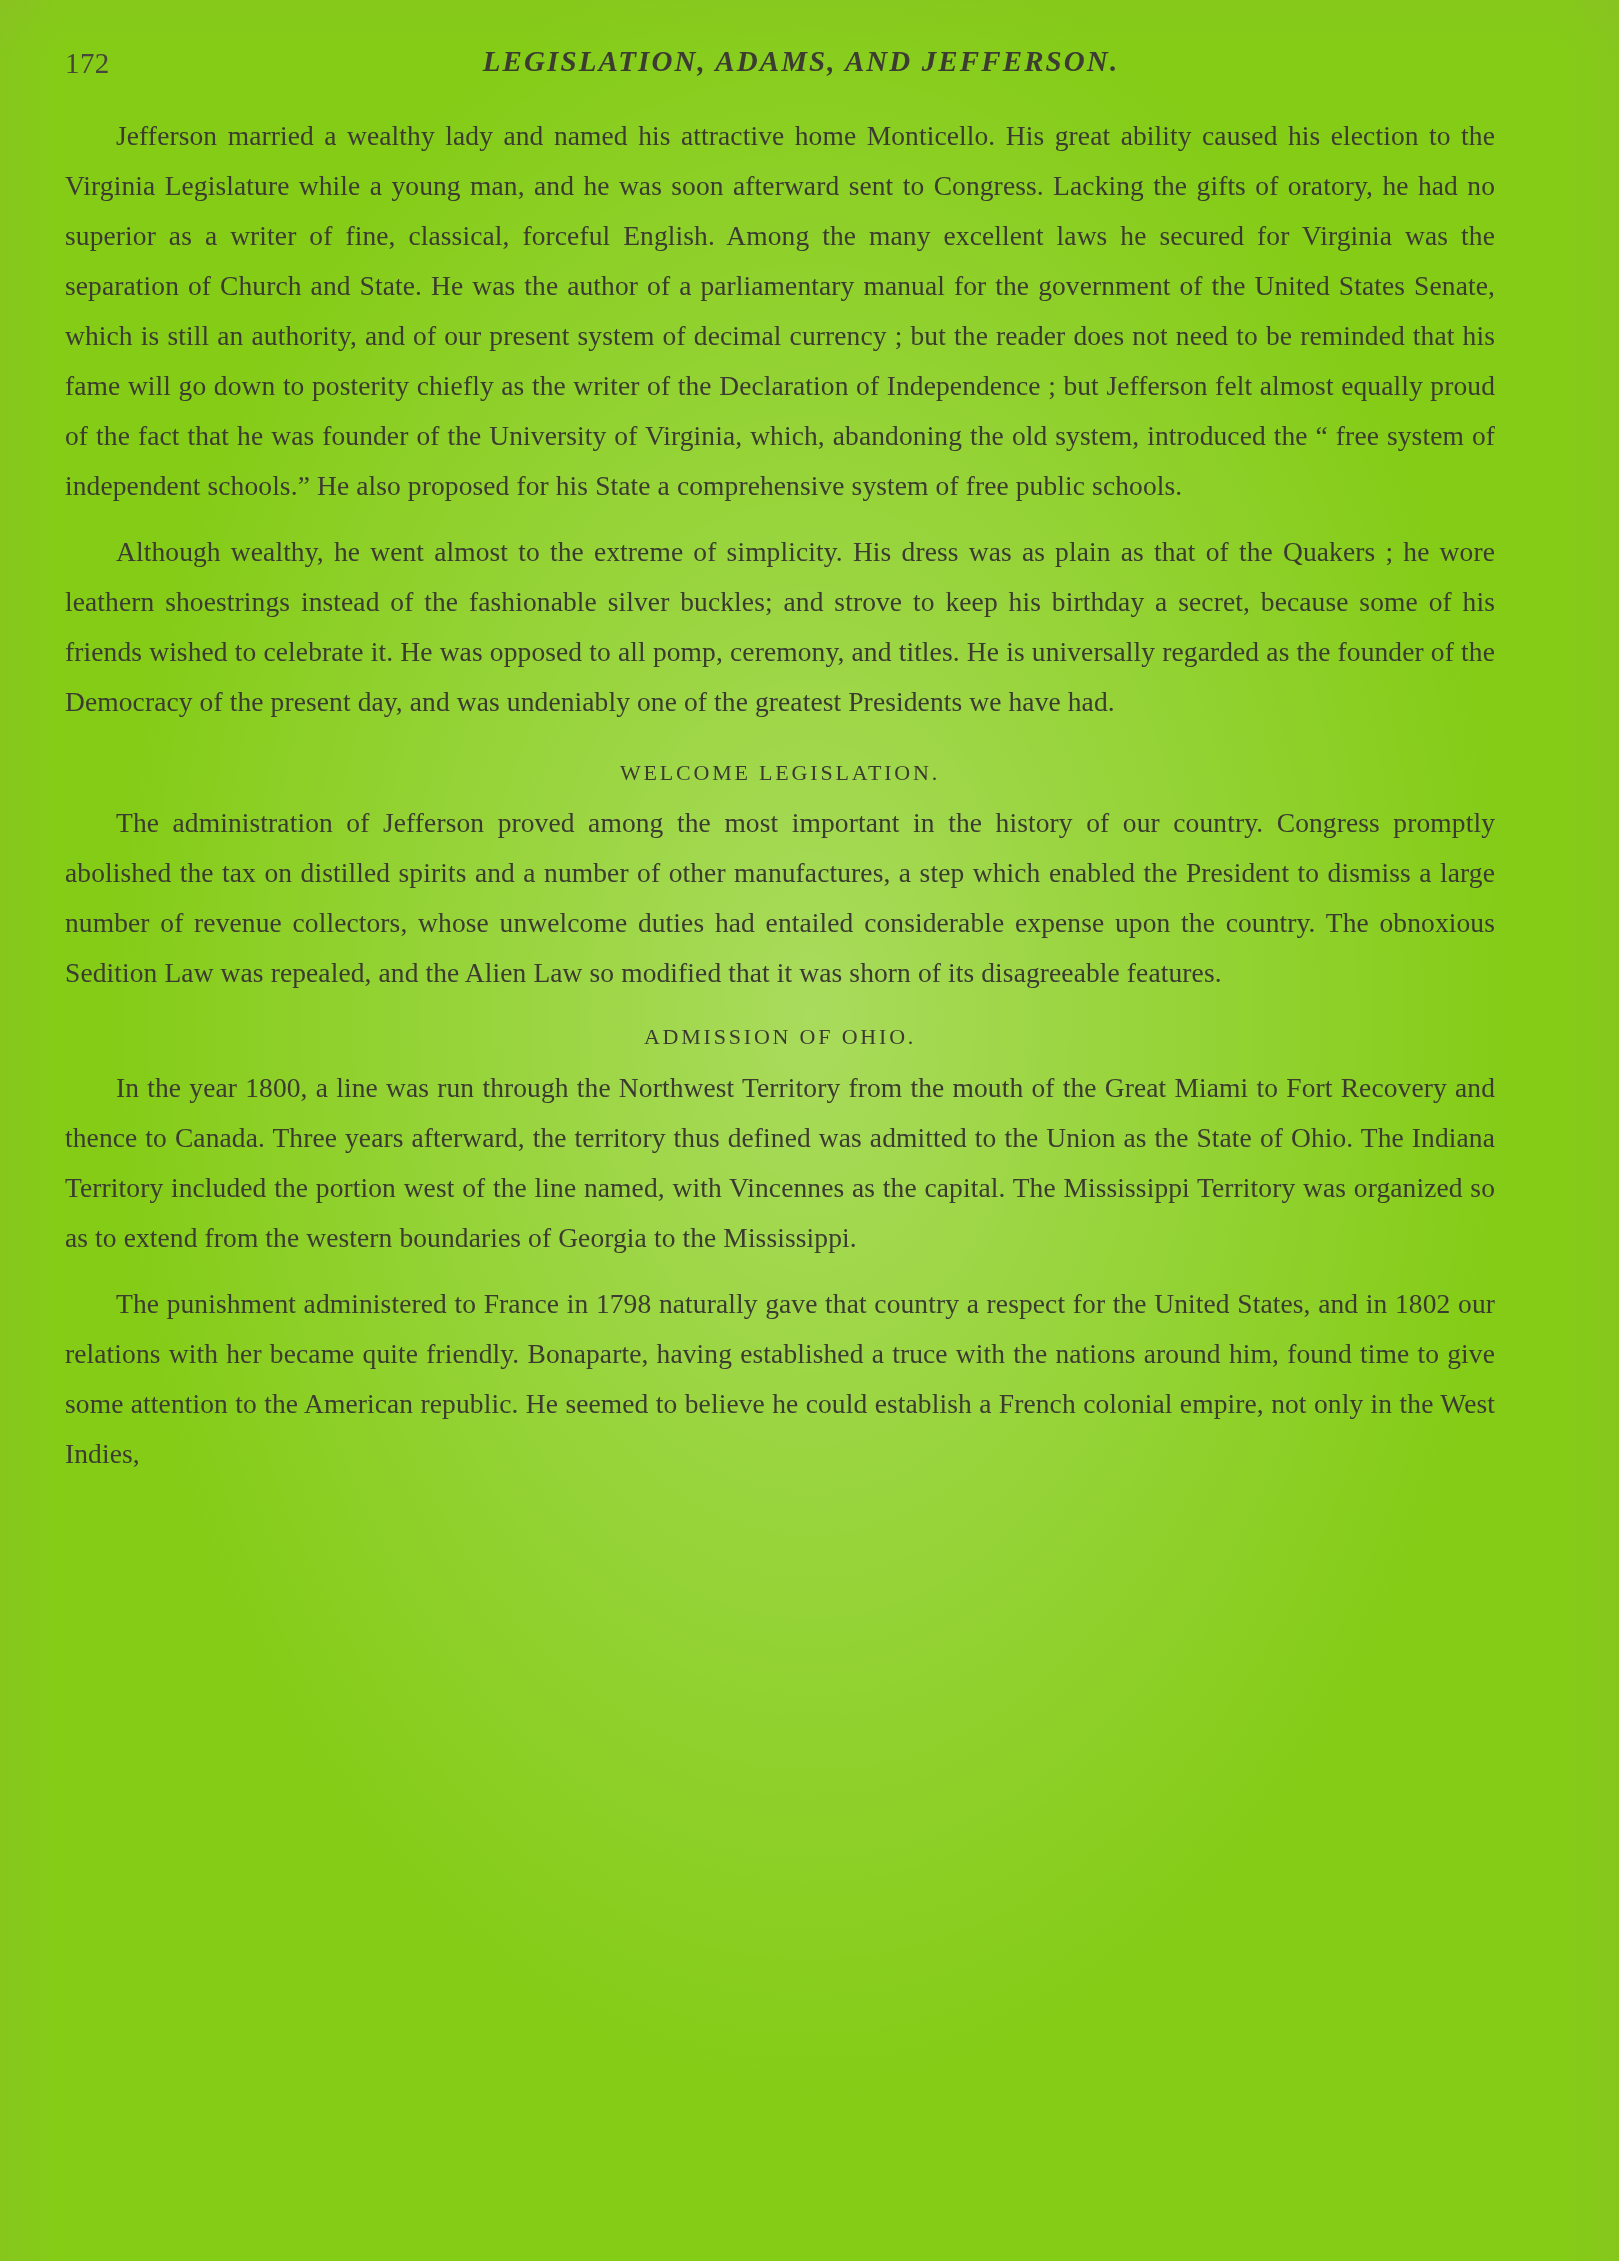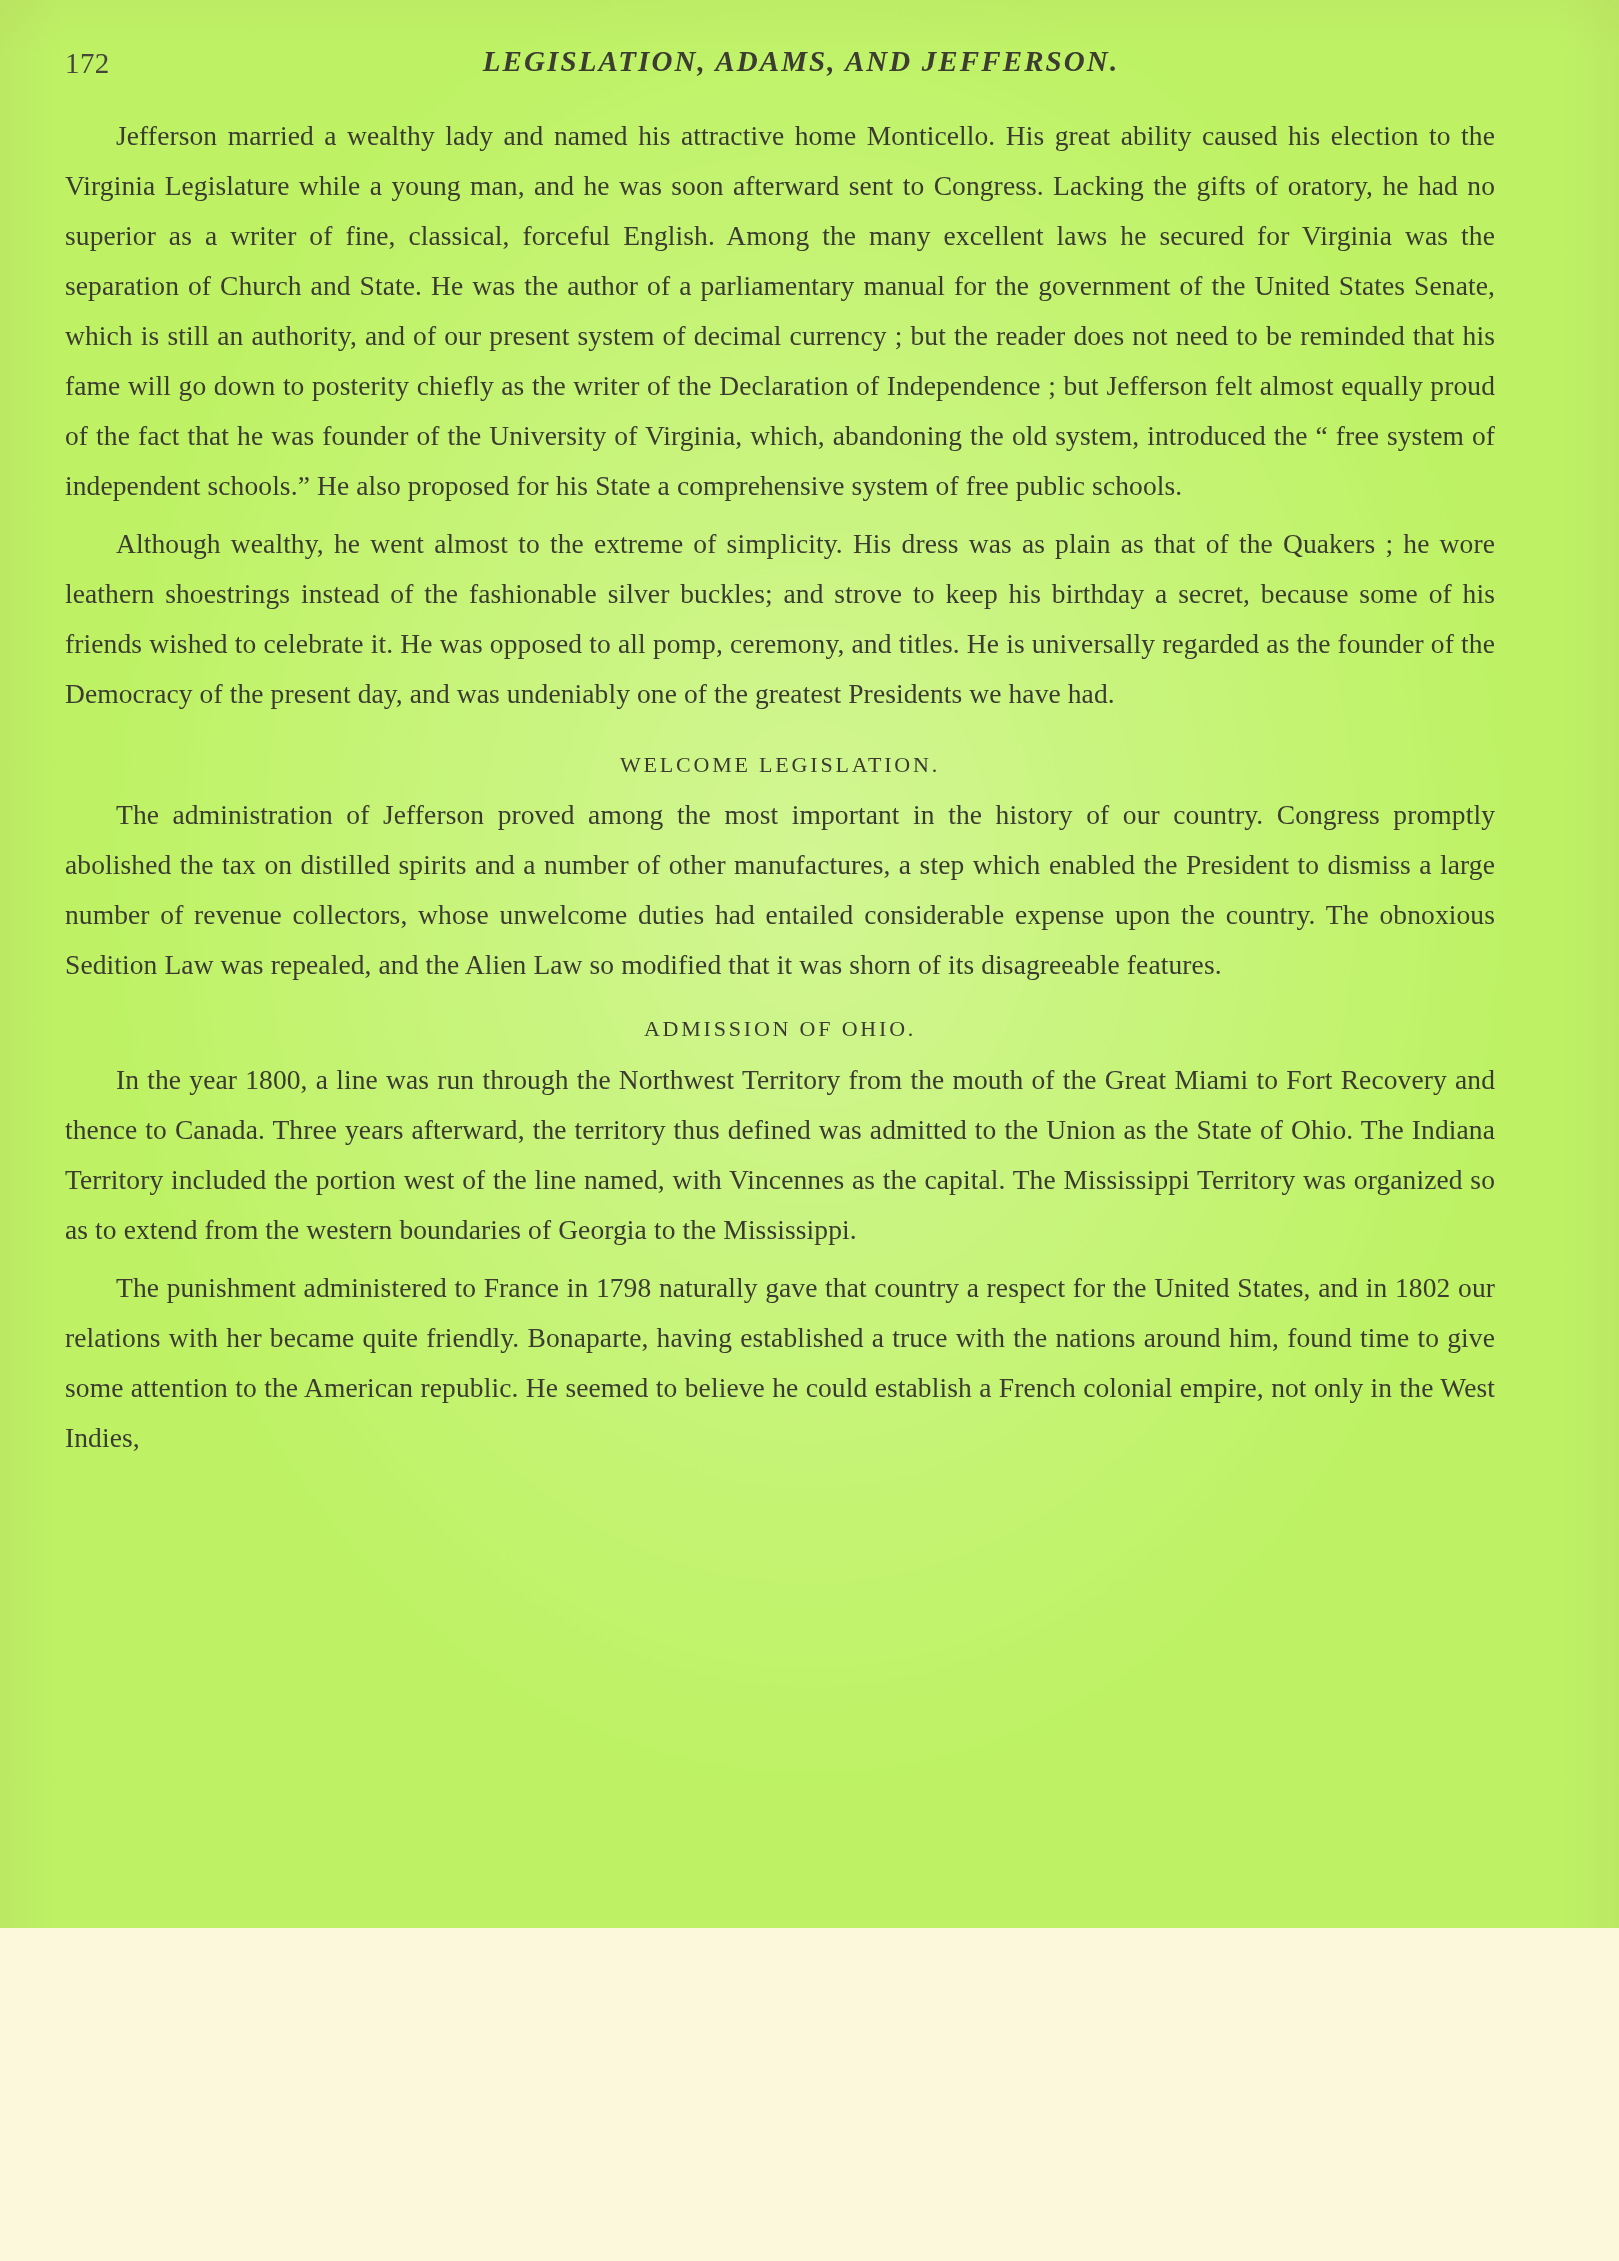--- a/index.html
+++ b/index.html
@@ -10,22 +10,22 @@
     width: 1620px;
     height: 2261px;
     background: #fbf8dc;
     font-family: "Liberation Serif", serif;
     color: #3a3a30;
     overflow: hidden;
   }
   .page {
     position: relative;
     width: 1620px;
-    height: 1928px;
-    background: #bef264;
+    height: 2261px;
+    background: #84cc16;
     box-sizing: border-box;
     padding: 0;
   }
   
   .page::before {
     content: "";
     position: absolute;
     inset: 0;
     pointer-events: none;
     background:
@@ -72,21 +72,21 @@
     line-height: 50px;
     text-align: justify;
     text-justify: inter-word;
     text-indent: 51px;
     color: #3b3b30;
     letter-spacing: 0.1px;
     -webkit-hyphens: none;
     hyphens: none;
   }
   p.body-par + p.body-par {
-    margin-top: 8px;
+    margin-top: 16px;
   }
   h2.sub-head {
     font-size: 22px;
     font-weight: normal;
     text-align: center;
     letter-spacing: 2.8px;
     margin: 33px 0 12.2px 0;
     color: #3b3b30;
     text-transform: uppercase;
   }

